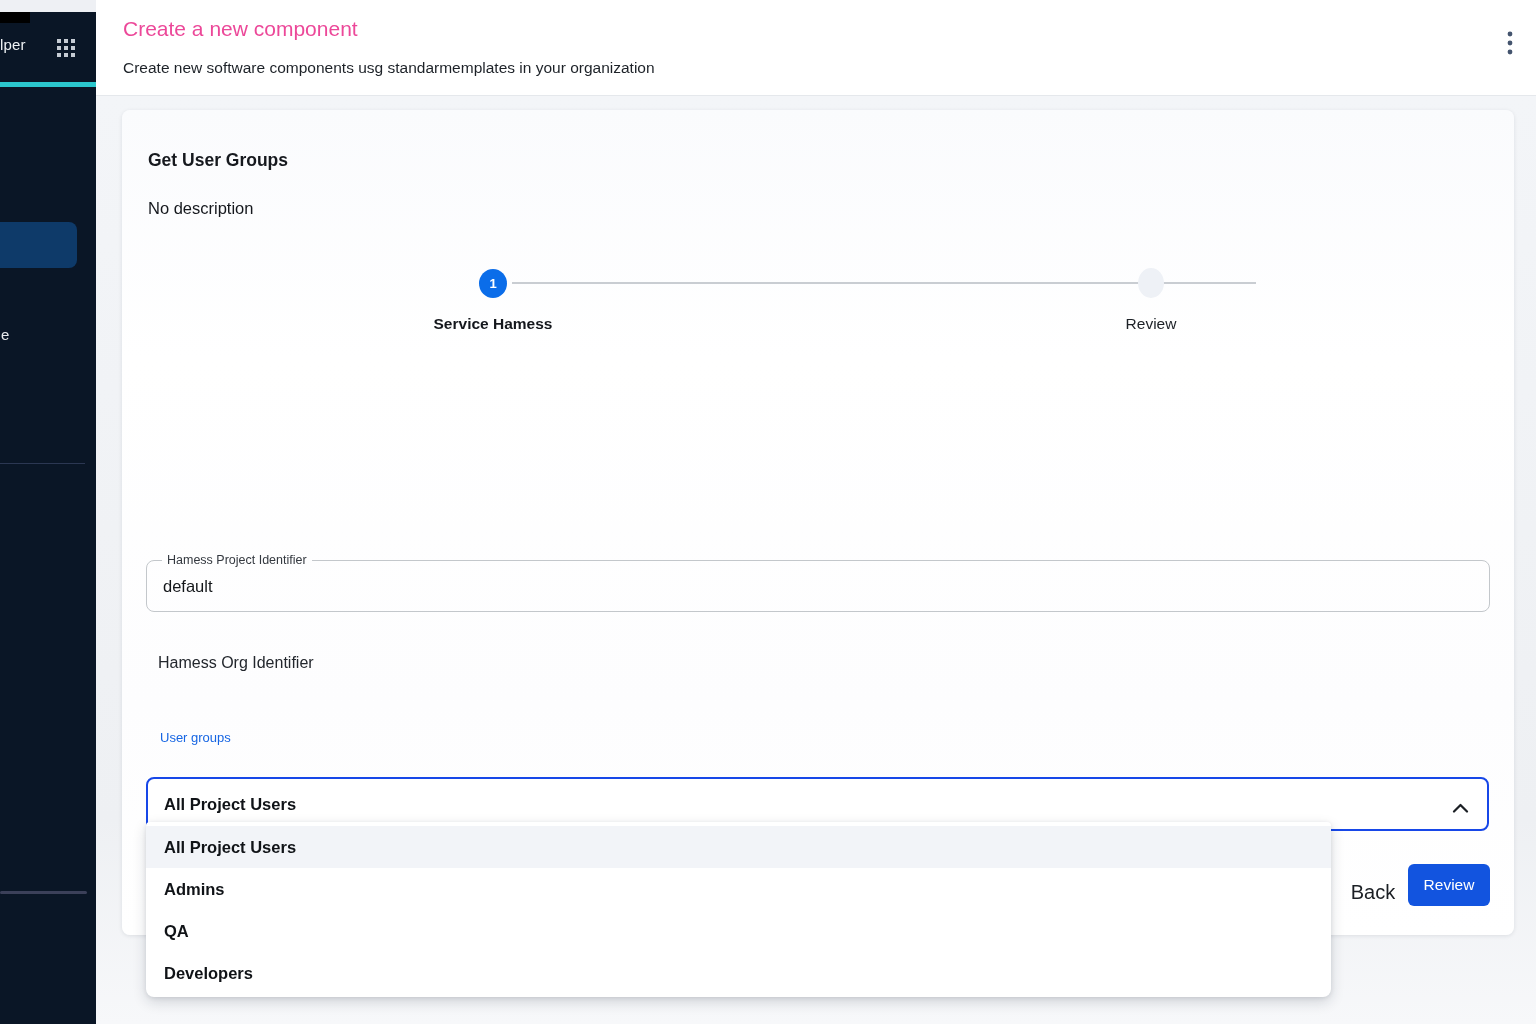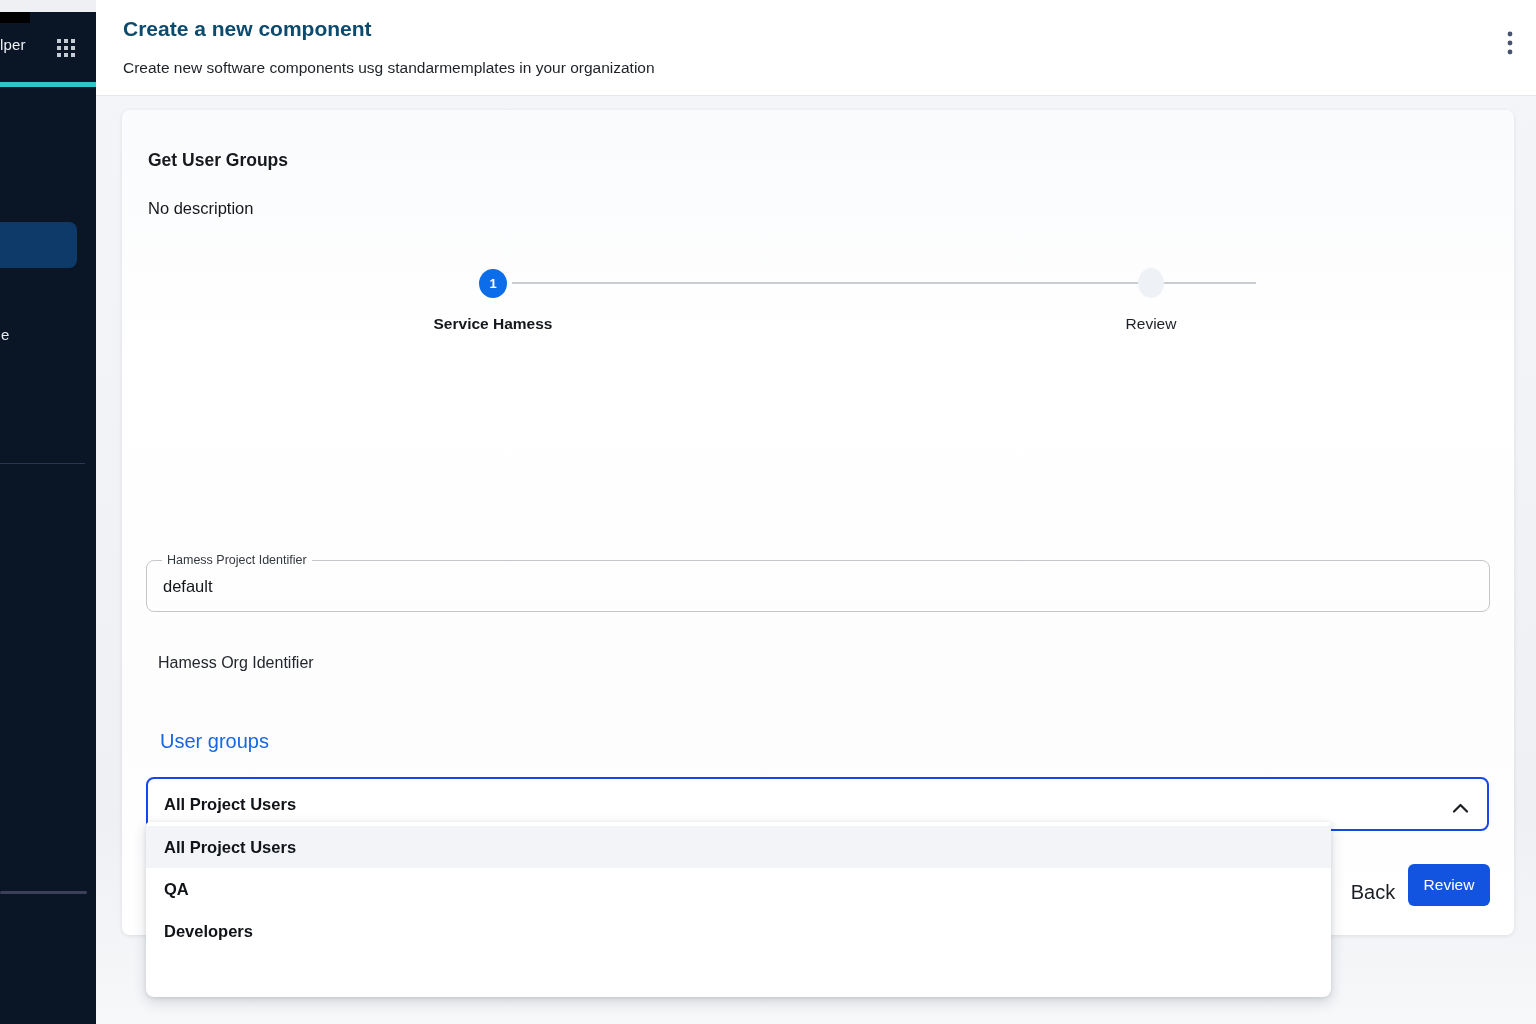--- a/index.html
+++ b/index.html
@@ -12,21 +12,21 @@
   .brand-frag { position: absolute; left: 0; top: 24px; color: #eef1f4; font-size: 15px; letter-spacing: .2px; }
   .grid-icon { position: absolute; left: 57px; top: 27px; width: 18px; height: 18px; display: block; cursor: pointer; }
   .teal-line { position: absolute; left: 0; top: 70px; width: 96px; height: 5px; background: #2bc7cd; }
   .side-active { position: absolute; left: -10px; top: 210px; width: 87px; height: 46px; background: #0e3a69; border-radius: 8px; cursor: pointer; }
   .nav-frag { position: absolute; left: 1px; top: 314px; color: #e8eaed; font-size: 15px; cursor: pointer; }
   .side-divider1 { position: absolute; left: 0; top: 451px; width: 85px; height: 1px; background: #2b3752; }
   .side-divider2 { position: absolute; left: 0; top: 879px; width: 87px; height: 3px; background: #3b4059; border-radius: 2px; }
 
   
   .header { position: absolute; left: 96px; top: 0; width: 1440px; height: 96px; background: #ffffff; border-bottom: 1px solid #e5e8ec; z-index: 4; }
-  .page-title { position: absolute; left: 27px; top: 17px; font-size: 21px; font-weight: 700; color: #0c4a6e; }
+  .page-title { position: absolute; left: 27px; top: 17px; font-size: 21px; font-weight: 400; color: #ec4899; }
   .page-subtitle { position: absolute; left: 27px; top: 59px; font-size: 15.5px; color: #1d2228; }
   .kebab-icon { position: absolute; right: 22px; top: 31px; width: 8px; height: 24px; cursor: pointer; }
 
   
   .content { position: absolute; left: 96px; top: 96px; width: 1517px; height: 928px; background: linear-gradient(180deg, #f3f5f8 0%, #eef0f3 78%, #f7f8fa 100%); padding-left: 35px; }
   .card { position: absolute; left: 26px; top: 14px; width: 1392px; height: 825px; background: linear-gradient(180deg, #fafbfd 0%, #ffffff 30%, #fdfdfe 72%, #ffffff 100%); border-radius: 8px; box-shadow: 0 1px 4px rgba(20,30,50,.10); }
 
   .card-title { position: absolute; left: 26px; top: 40px; font-size: 17.5px; font-weight: 700; color: #16191e; }
   .card-desc { position: absolute; left: 26px; top: 89px; font-size: 16.5px; color: #15181d; }
 
@@ -38,21 +38,21 @@
   .step-label-2 { position: absolute; left: 929px; top: 205px; width: 200px; text-align: center; font-size: 15.5px; color: #1d2127; }
 
   
   fieldset.outlined { position: absolute; left: 24px; width: 1344px; height: 59px; border: 1px solid #c3c7cb; border-radius: 8px; padding: 0 14px; background: transparent; }
   fieldset.f1 { top: 329px; }
   fieldset.f2 { top: 443px; }
   fieldset.outlined legend { font-size: 12.5px; color: #33383f; padding: 0 5px; margin-left: 1px; }
   fieldset.outlined input { width: 100%; height: 38px; border: none; outline: none; background: transparent; font-family: "Liberation Sans", "DejaVu Sans", sans-serif; font-size: 16.5px; color: #14171a; padding: 0 2px; }
 
   .org-label { position: absolute; left: 36px; top: 544px; font-size: 16px; color: #23272d; }
-  .usergroups-link { position: absolute; left: 38px; top: 620px; font-size: 20px; color: #1766e3; cursor: pointer; }
+  .usergroups-link { position: absolute; left: 38px; top: 620px; font-size: 13px; color: #1766e3; cursor: pointer; }
 
   
   .select-box { position: absolute; left: 24px; top: 667px; width: 1343px; height: 54px; background: #ffffff; border: 2px solid #1747e8; border-radius: 8px; display: flex; align-items: center; padding: 0 18px 0 16px; cursor: pointer; }
   .select-value { font-size: 16.5px; font-weight: 600; color: #101317; flex: 1; }
   .chevron-up { width: 17px; height: 10px; display: block; }
 
   
   .back-btn { position: absolute; left: 1223px; top: 765px; width: 56px; height: 34px; background: transparent; border: none; font-family: inherit; font-size: 20px; color: #1b1f24; cursor: pointer; }
   .review-btn { position: absolute; left: 1286px; top: 754px; width: 82px; height: 42px; background: #1254df; border: none; border-radius: 6px; font-family: inherit; font-size: 15.5px; color: #ffffff; cursor: pointer; }
 
@@ -133,17 +133,18 @@
         </svg>
       </span>
     </div>
 
     <button class="back-btn">Back</button>
     <button class="review-btn">Review</button>
   </div>
 
   <div class="dropdown">
     <div class="opt selected">All Project Users</div>
+    <div class="opt">Admins</div>
     <div class="opt">QA</div>
     <div class="opt">Developers</div>
   </div>
 
 </div>
 
 </body></html>

